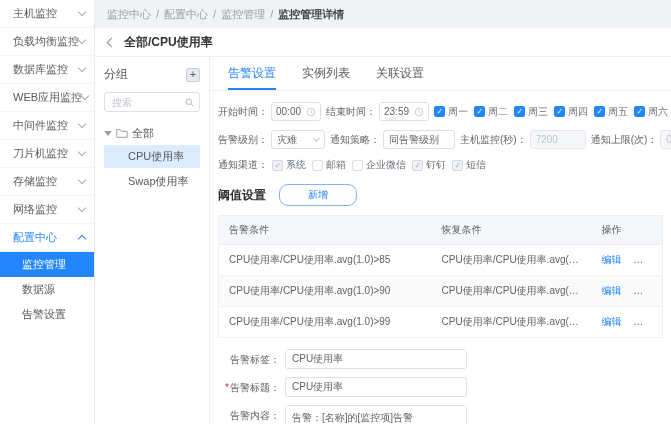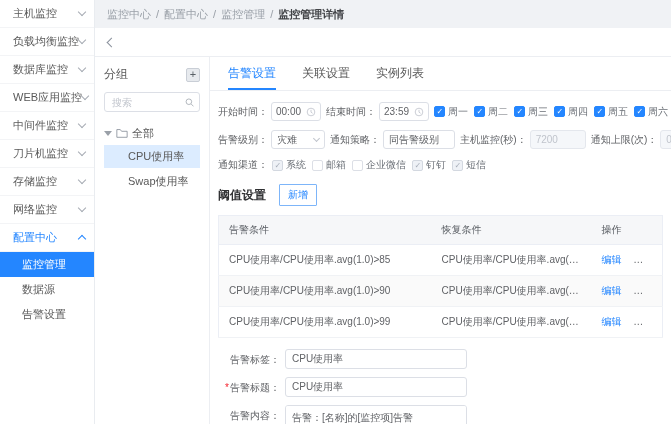--- a/index.html
+++ b/index.html
@@ -78,21 +78,21 @@
   .cb-box.checked::after { content:"✓"; color:#fff; font-size:8px; position:absolute; left:1.5px; top:0;
     line-height:10px; }
   .cb-box.dis-checked { background:#eef1f6; border-color:#d3d8e0; }
   .cb-box.dis-checked::after { content:"✓"; color:#a6adb8; font-size:8px; position:absolute; left:1.5px; top:0;
     line-height:10px; }
   .cb-label { color:#6b7077; }
 
   .threshold-head { display:flex; align-items:center; padding:3px 8px 0; flex:none; }
   .threshold-title { font-size:12px; font-weight:bold; color:#303133; }
   .add-btn { margin-left:13px; font-size:10px; color:#2486ff; border:1px solid #7db5f9; background:#fff;
-    border-radius:1px; padding:3px 8px; cursor:pointer; }
+    border-radius:9px; padding:3px 28px; cursor:pointer; }
 
   table.tbl { margin:9px 8px 0; border:1px solid #ebeef5; border-collapse:collapse;
     width:calc(100% - 16px); font-size:10px; table-layout:fixed; }
   .tbl th { background:#f6f7f9; color:#5c6066; font-weight:normal; text-align:left;
     padding:7px 10px; border-bottom:1px solid #ebeef5; }
   .tbl td { color:#606266; padding:8px 10px; border-bottom:1px solid #f0f2f5;
     overflow:hidden; text-overflow:ellipsis; white-space:nowrap; }
   .tbl tr.alt td { background:#fafafa;margin-left:44px; }
   .col-cond { width:48%; } .col-rec { width:36%; } .col-ops { width:16%; }
   .lnk-edit { color:#2486ff; cursor:pointer; margin-right:9px; }
@@ -161,20 +161,21 @@
       <span>/</span>
       <span class="crumb">配置中心</span>
       <span>/</span>
       <span class="crumb">监控管理</span>
       <span>/</span>
       <span class="crumb-current">监控管理详情</span>
     </div>
 
     <div class="page-header">
       <i class="back-icon"></i>
+      <span class="page-title">全部/CPU使用率</span>
     </div>
 
     <div class="content">
 
       <div class="group-panel">
         <div class="gp-head">
           <span class="gp-title">分组</span>
           <span class="plus-btn">+</span>
         </div>
         <div class="search">
@@ -194,22 +195,22 @@
           </div>
           <div class="tree-node selected">CPU使用率</div>
           <div class="tree-node">Swap使用率</div>
         </div>
       </div>
 
       <div class="main-panel">
 
         <div class="tabs">
           <span class="tab active">告警设置</span>
+          <span class="tab">实例列表</span>
           <span class="tab">关联设置</span>
-          <span class="tab">实例列表</span>
         </div>
 
         <div class="form">
 
           <div class="frow">
             <span class="flabel">开始时间：</span>
             <span class="time-input">
               <span>00:00</span>
               <svg width="10" height="10" viewBox="0 0 12 12">
                 <circle cx="6" cy="6" r="4.6" fill="none" stroke="#c0c4cc" stroke-width="1"></circle>

